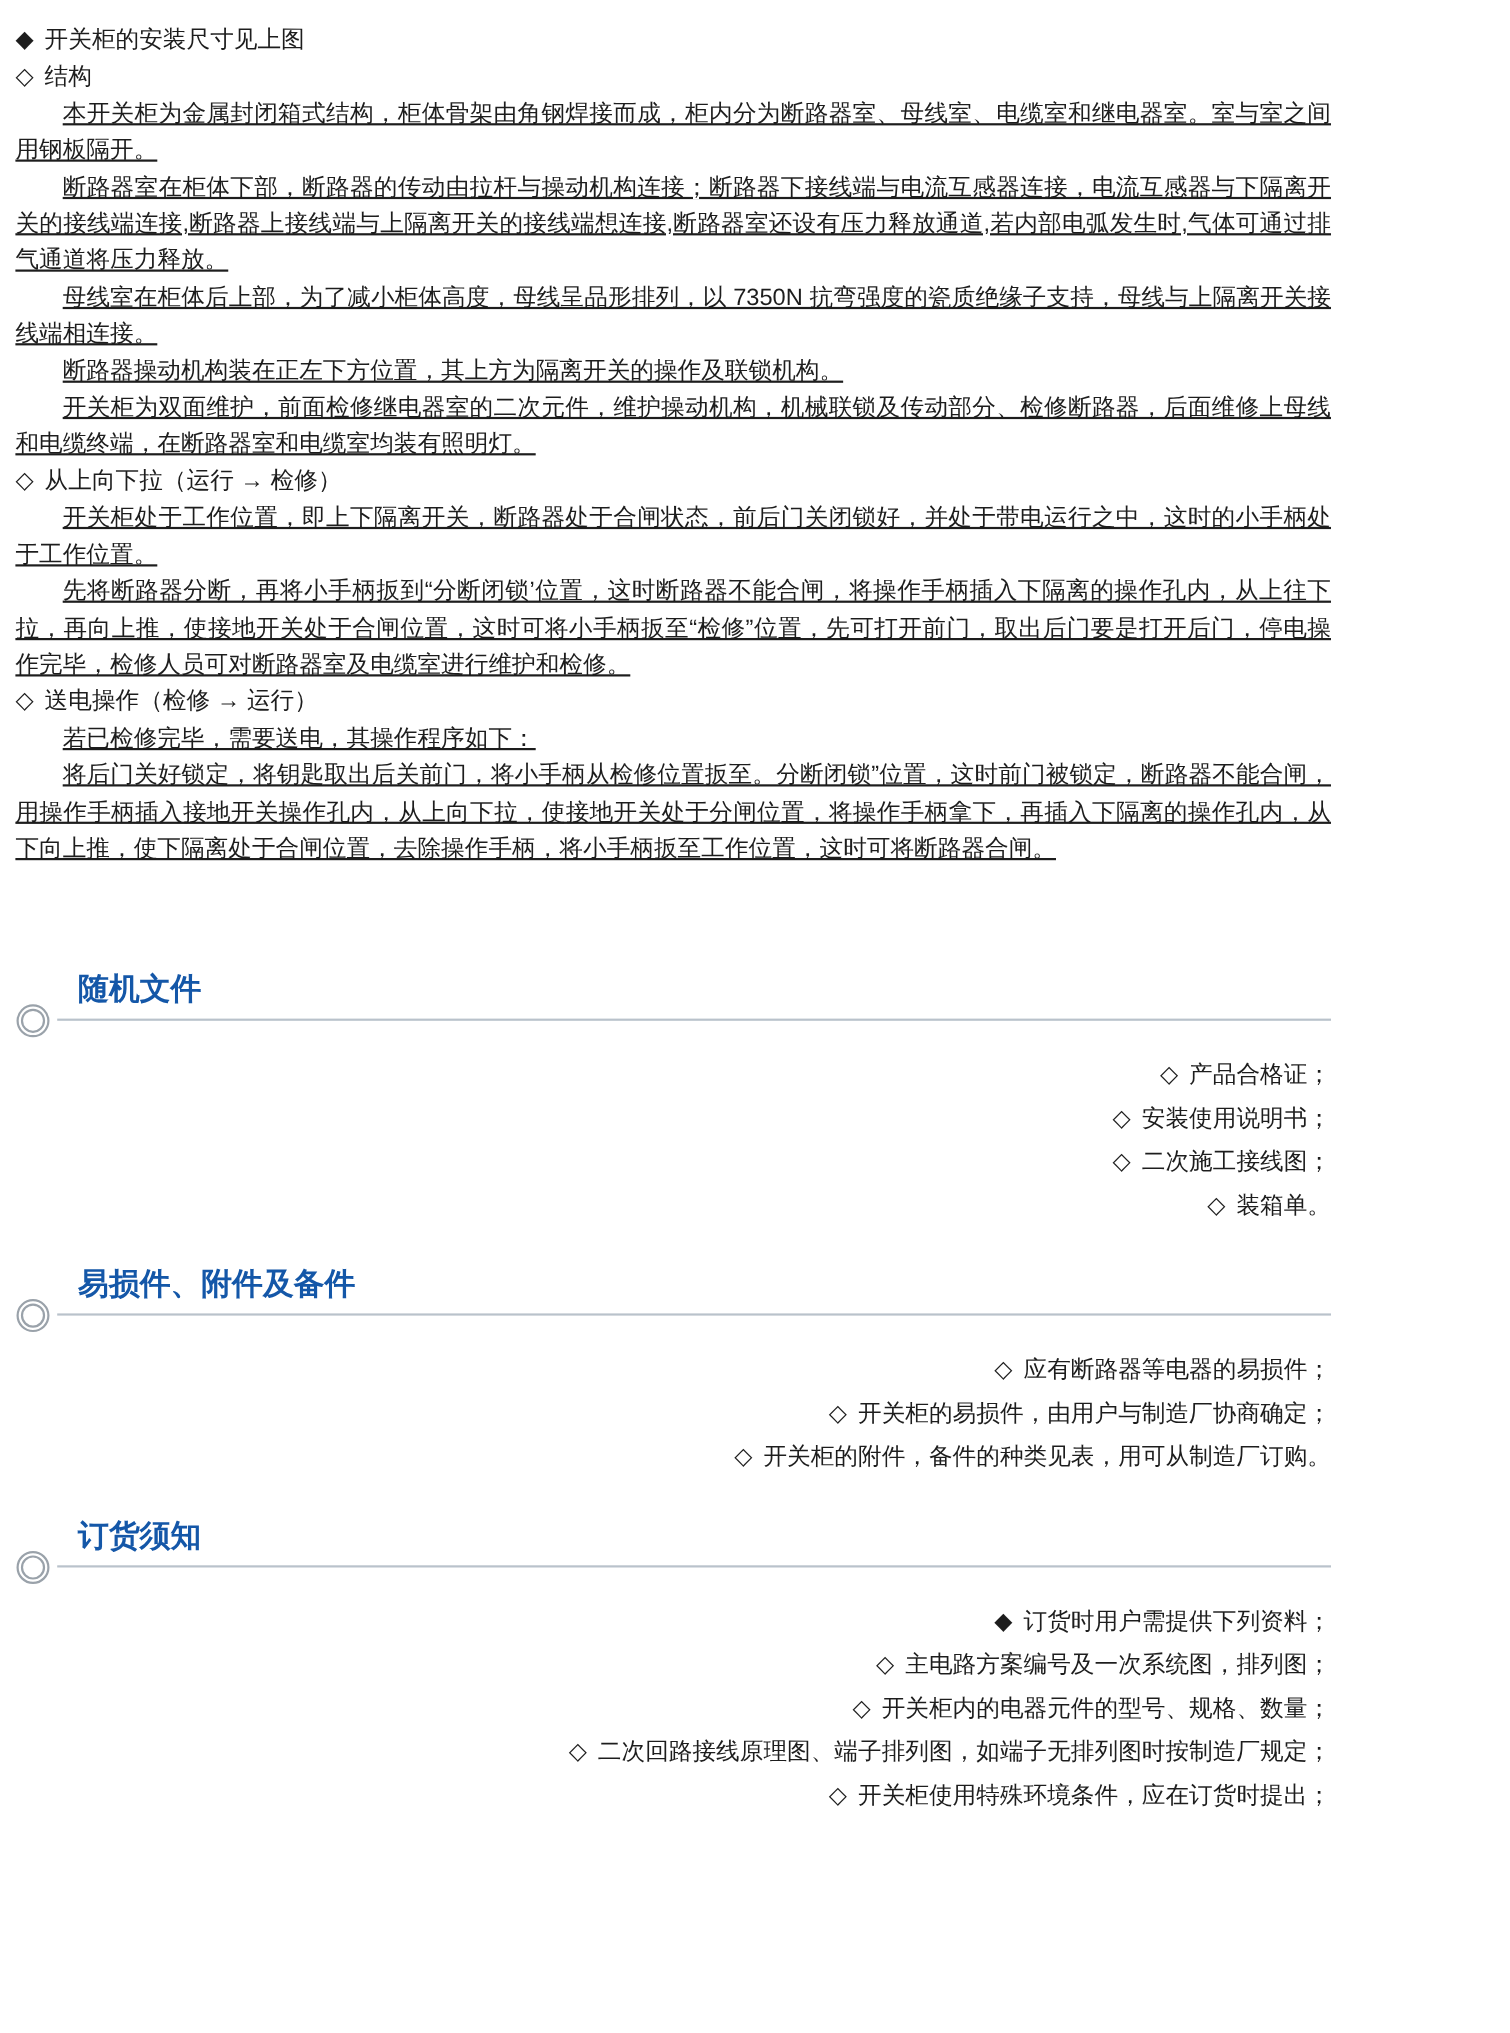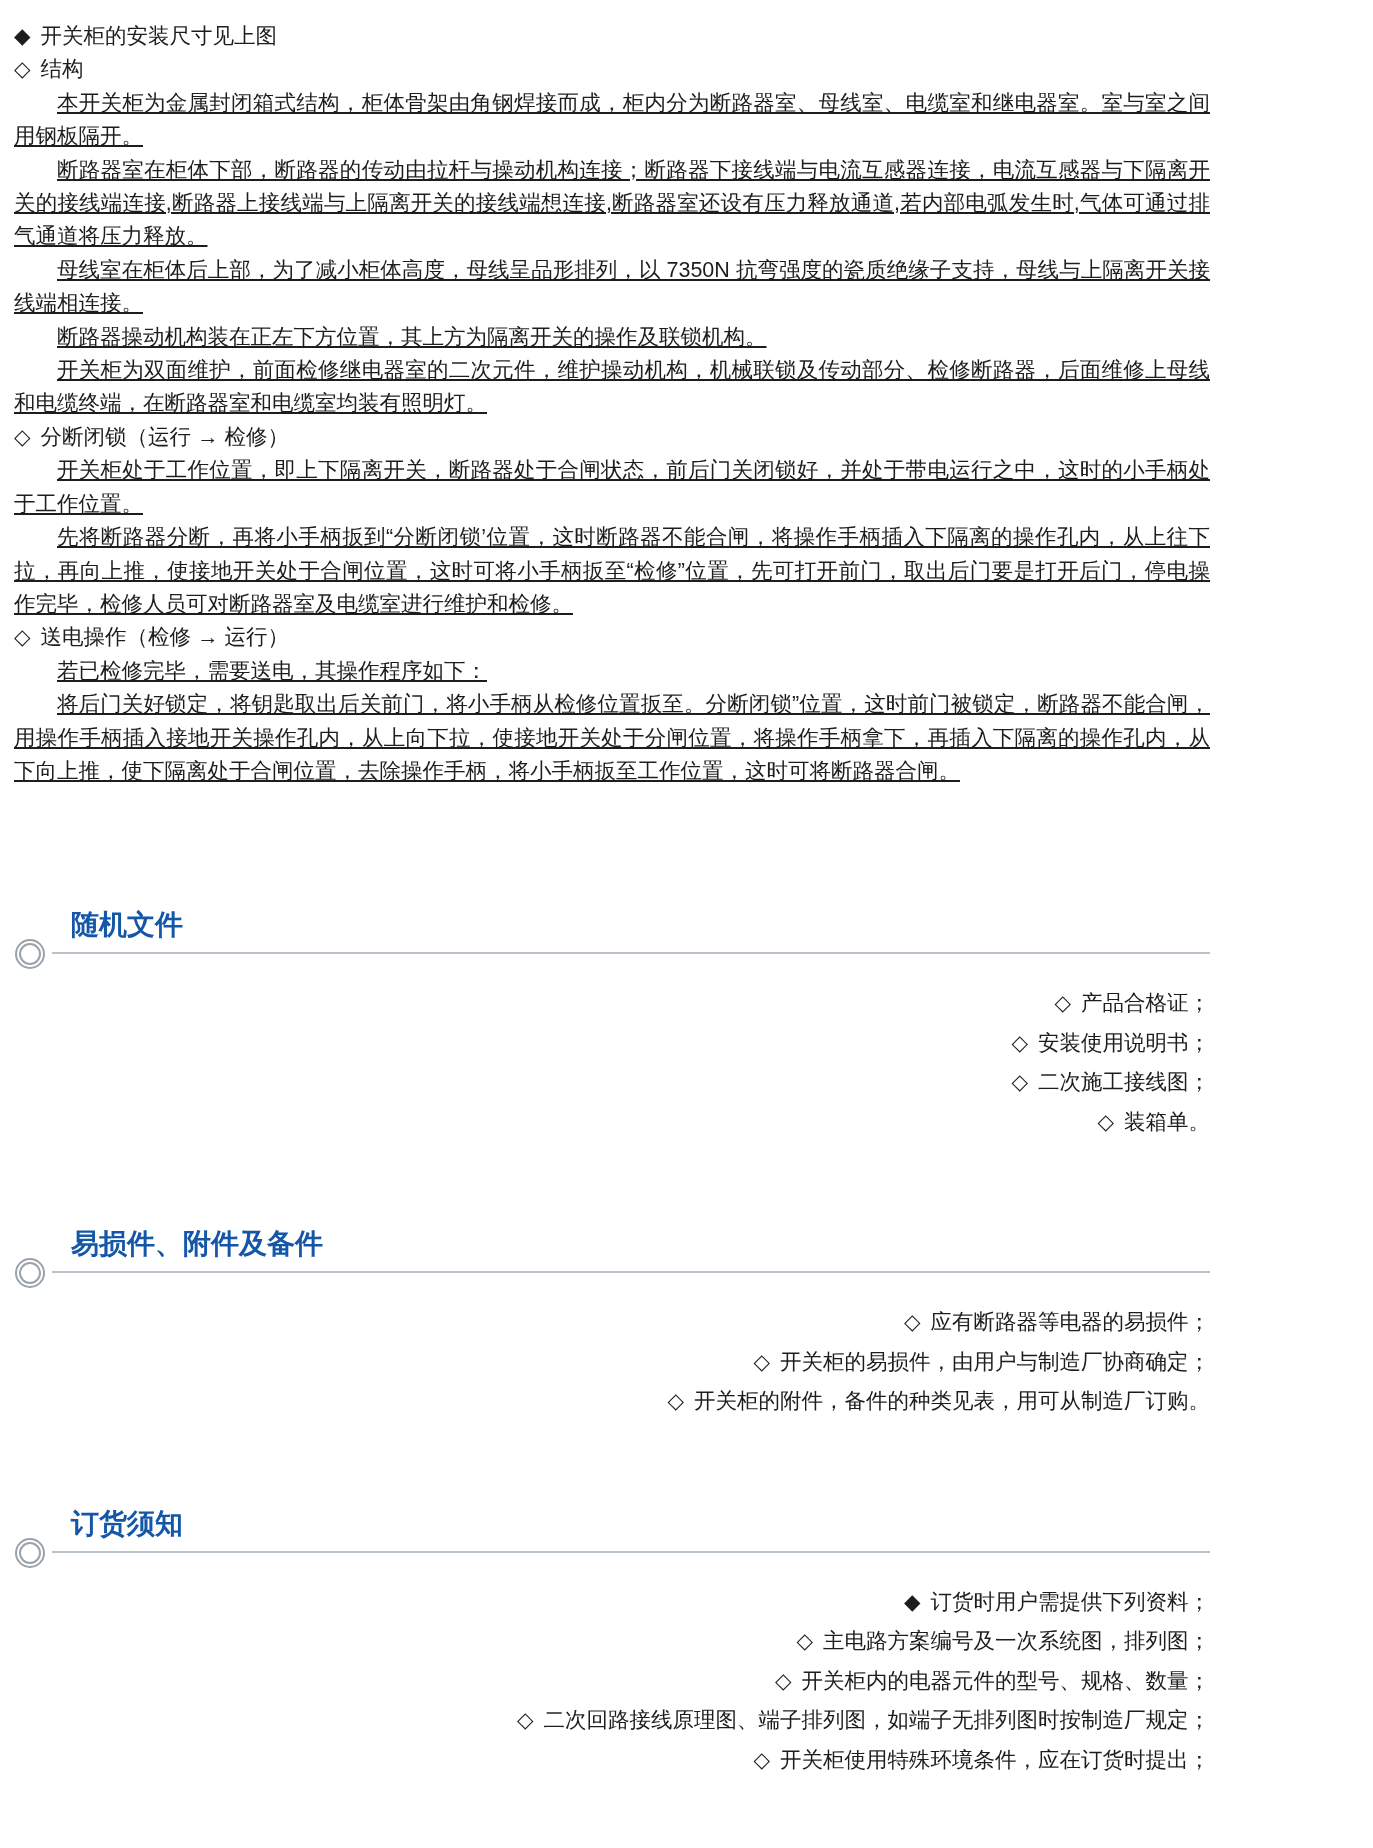--- a/index.html
+++ b/index.html
@@ -11,22 +11,22 @@
     background: #ffffff;
     font-family: "Liberation Sans", "DejaVu Sans", sans-serif;
     color: #1d1d1d;
     overflow: hidden;
     position: relative;
   }
   .doc { font-size: 21.5px; line-height: 33.4px; text-align: justify; }
   .doc p { margin: 0; }
   .para { text-indent: 2em; text-decoration: underline; }
   .bline .marker { margin-right: 10px; }
-  .sec { margin-top: 85px; }
-  .sec.first { margin-top: 120px; }
+  .sec { margin-top: 34px; }
+  .sec.first { margin-top: 94px; }
   .sec-title {
     margin: 0 0 0 57px;
     font-size: 28px;
     line-height: 34px;
     font-weight: bold;
     color: #1457a8;
   }
   .rule-row { position: relative; height: 26px; }
   .rule {
     position: absolute;
@@ -62,21 +62,21 @@
   <section class="doc">
     <p class="bline"><span class="marker">◆</span><span>开关柜的安装尺寸见上图</span></p>
     <p class="bline"><span class="marker">◇</span><span>结构</span></p>
 
     <p class="para">本开关柜为金属封闭箱式结构，柜体骨架由角钢焊接而成，柜内分为断路器室、母线室、电缆室和继电器室。室与室之间用钢板隔开。</p>
     <p class="para">断路器室在柜体下部，断路器的传动由拉杆与操动机构连接；断路器下接线端与电流互感器连接，电流互感器与下隔离开关的接线端连接,断路器上接线端与上隔离开关的接线端想连接,断路器室还设有压力释放通道,若内部电弧发生时,气体可通过排气通道将压力释放。</p>
     <p class="para">母线室在柜体后上部，为了减小柜体高度，母线呈品形排列，以 7350N 抗弯强度的瓷质绝缘子支持，母线与上隔离开关接线端相连接。</p>
     <p class="para">断路器操动机构装在正左下方位置，其上方为隔离开关的操作及联锁机构。</p>
     <p class="para">开关柜为双面维护，前面检修继电器室的二次元件，维护操动机构，机械联锁及传动部分、检修断路器，后面维修上母线和电缆终端，在断路器室和电缆室均装有照明灯。</p>
 
-    <p class="bline"><span class="marker">◇</span><span>分断闭锁（运行 → 检修）</span></p>
+    <p class="bline"><span class="marker">◇</span><span>从上向下拉（运行 → 检修）</span></p>
 
     <p class="para">开关柜处于工作位置，即上下隔离开关，断路器处于合闸状态，前后门关闭锁好，并处于带电运行之中，这时的小手柄处于工作位置。</p>
     <p class="para">先将断路器分断，再将小手柄扳到“分断闭锁’位置，这时断路器不能合闸，将操作手柄插入下隔离的操作孔内，从上往下拉，再向上推，使接地开关处于合闸位置，这时可将小手柄扳至“检修”位置，先可打开前门，取出后门要是打开后门，停电操作完毕，检修人员可对断路器室及电缆室进行维护和检修。</p>
 
     <p class="bline"><span class="marker">◇</span><span>送电操作（检修 → 运行）</span></p>
 
     <p class="para">若已检修完毕，需要送电，其操作程序如下：</p>
     <p class="para">将后门关好锁定，将钥匙取出后关前门，将小手柄从检修位置扳至。分断闭锁”位置，这时前门被锁定，断路器不能合闸，用操作手柄插入接地开关操作孔内，从上向下拉，使接地开关处于分闸位置，将操作手柄拿下，再插入下隔离的操作孔内，从下向上推，使下隔离处于合闸位置，去除操作手柄，将小手柄扳至工作位置，这时可将断路器合闸。</p>
   </section>
 

